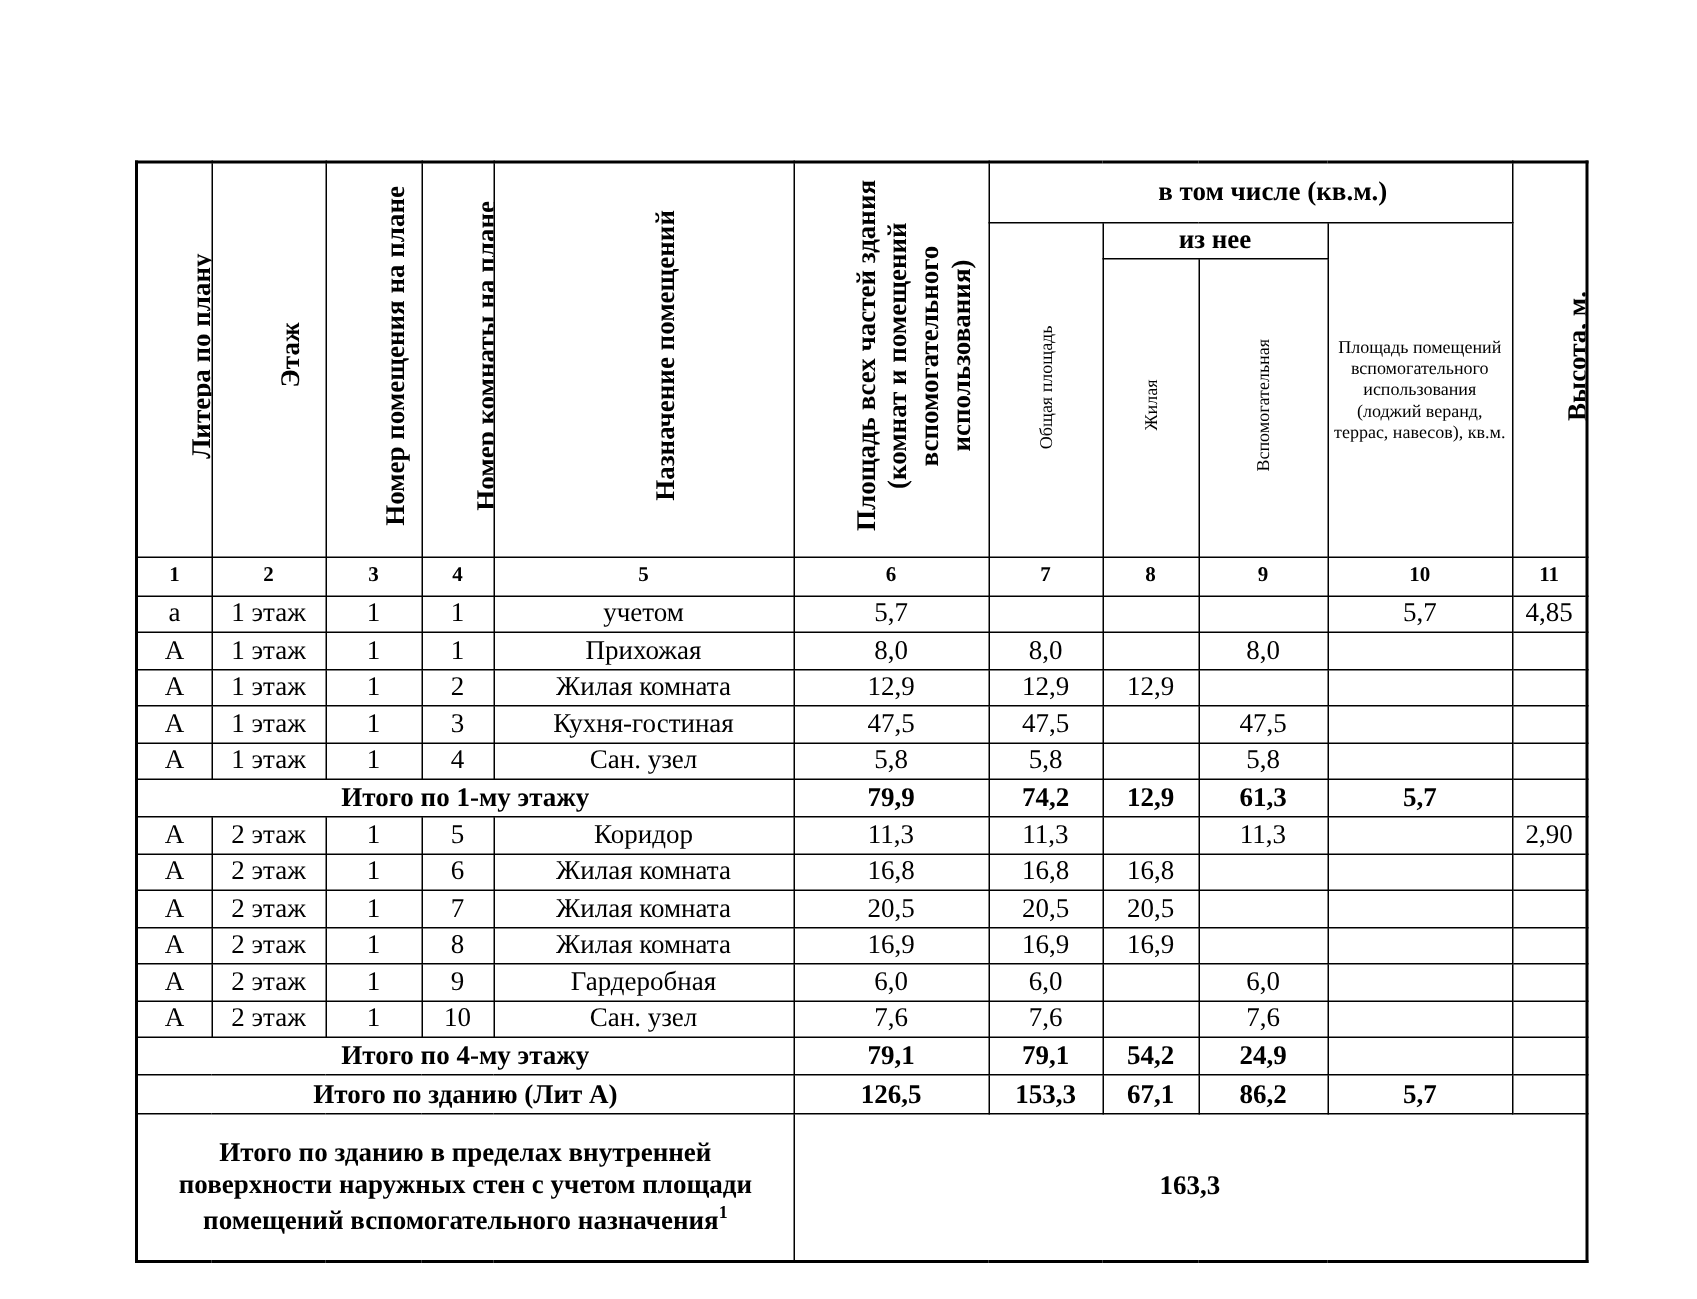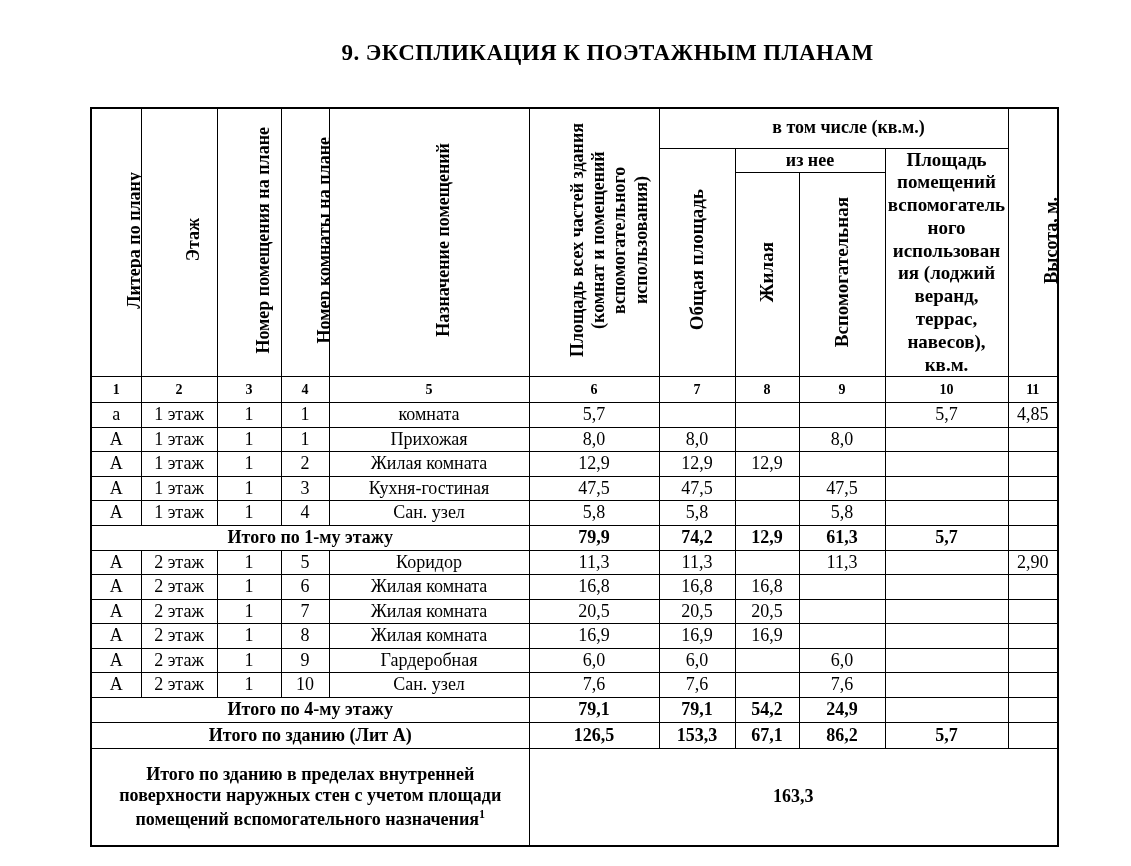--- a/index.html
+++ b/index.html
@@ -39,22 +39,22 @@
     border: 1px solid #000;
     text-align: center;
     vertical-align: middle;
     padding: 0 2px;
     overflow: hidden;
     font-size: 18px;
     line-height: 1.2;
   }
   table.expl { border: 2px solid #000; }
   table.expl th {
-    font-weight: bold;
-    font-size: 19px;
+    font-weight: normal;
+    font-size: 12px;
   }
   
   .rot {
     display: inline-block;
     writing-mode: vertical-rl;
     transform: rotate(180deg);
     line-height: 1.18;
     max-height: 250px;
   }
   th.aux-head {
@@ -76,21 +76,20 @@
   tr.lastrow { height: 98px; }
   tr.lastrow td { font-weight: bold; }
   td.label-left { font-size: 19px; line-height: 24px; }
   sup.fn { font-size: 12px; }
 </style>
 </head>
 <body>
 
 <div class="page">
 
-  <div class="title">9. ЭКСПЛИКАЦИЯ К ПОЭТАЖНЫМ ПЛАНАМ</div>
 
   <table class="expl">
     <colgroup>
       <col style="width:50px">
         <col style="width:76px">
         <col style="width:64px">
         <col style="width:48px">
       <col style="width:200px">
         <col style="width:130px">
         <col style="width:76px">
@@ -133,21 +132,21 @@
         <td>9</td>
         <td>10</td>
         <td>11</td>
       </tr>
 
       <tr class="datarow">
         <td>а</td>
         <td>1 этаж</td>
         <td>1</td>
         <td>1</td>
-        <td>комната</td>
+        <td>учетом</td>
         <td>5,7</td>
         <td></td>
         <td></td>
         <td></td>
         <td>5,7</td>
         <td>4,85</td>
       </tr>
       <tr class="datarow">
         <td>А</td>
         <td>1 этаж</td>

